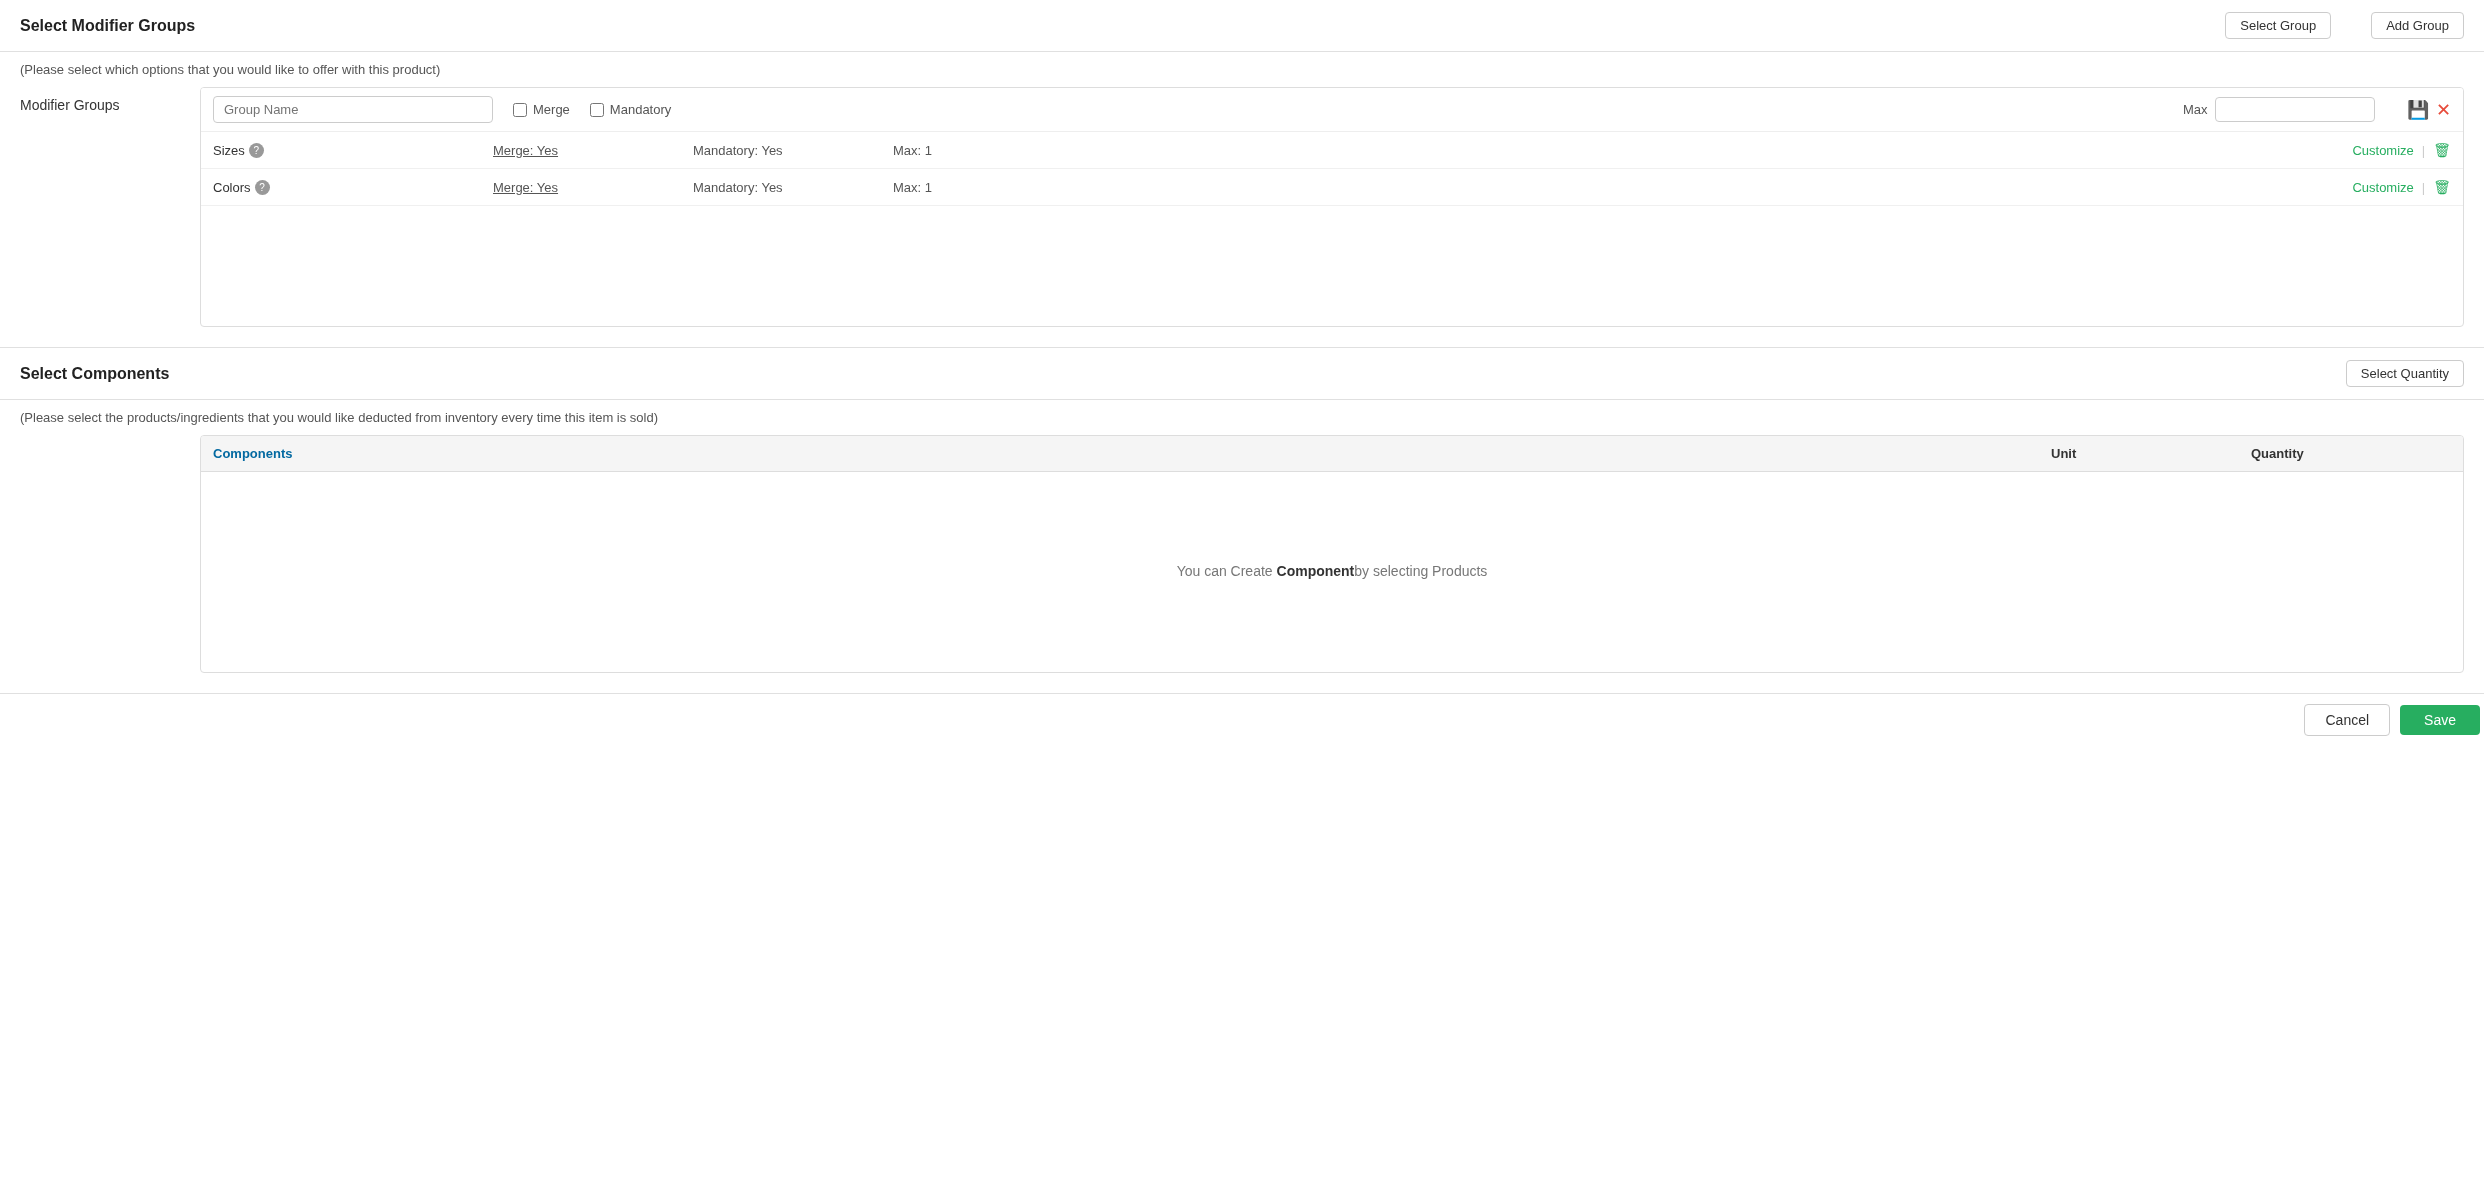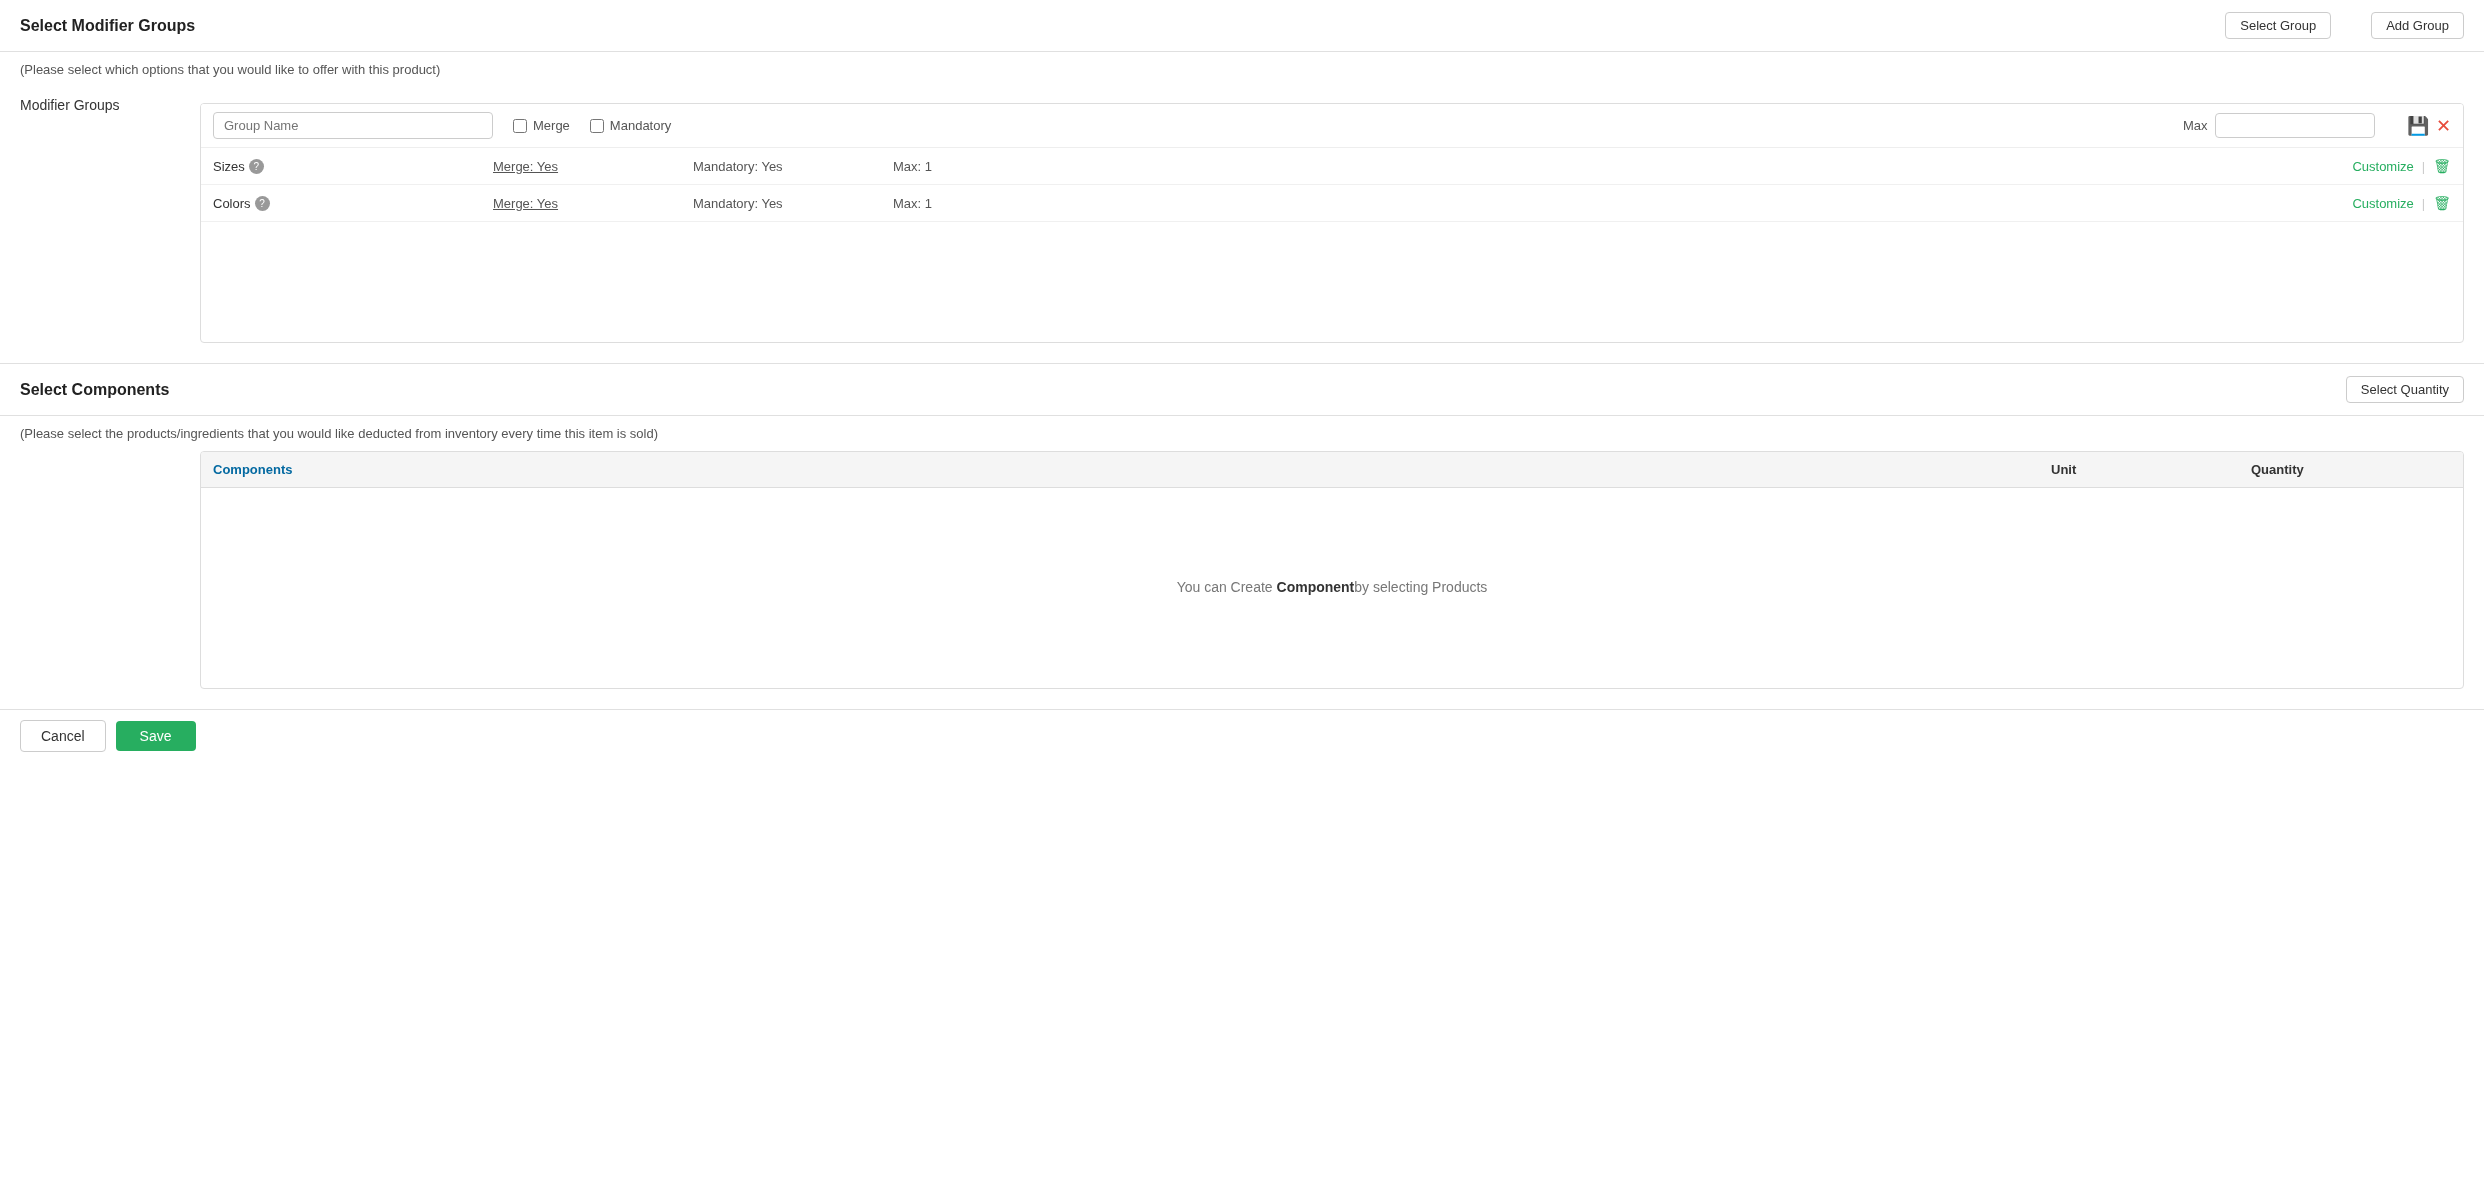--- a/index.html
+++ b/index.html
@@ -63,21 +63,20 @@
       padding-top: 10px;
       font-size: 14px;
       font-weight: 500;
       color: #333;
     }
     .modifier-table-wrapper {
       flex: 1;
       border: 1px solid #ddd;
       border-radius: 4px;
       overflow: hidden;
-      margin-top: 16px;
     }
     .modifier-add-row {
       display: flex;
       align-items: center;
       padding: 8px 12px;
       border-bottom: 1px solid #eee;
       background: #fff;
       gap: 20px;
     }
     .modifier-add-row input[type="text"] {
@@ -261,23 +260,23 @@
       flex-shrink: 0;
     }
 
     
     .footer {
       position: sticky;
       bottom: 0;
       background: #fff;
       border-top: 1px solid #e0e0e0;
       display: flex;
-      justify-content: flex-start;
-      align-items: center;
-      padding: 10px 20px;
+      justify-content: flex-end;
+      align-items: center;
+      padding: 10px 4px;
       gap: 10px;
     }
     .btn-cancel {
       border: 1px solid #ccc;
       background: #fff;
       color: #333;
       padding: 7px 20px;
       border-radius: 4px;
       cursor: pointer;
       font-size: 14px;

